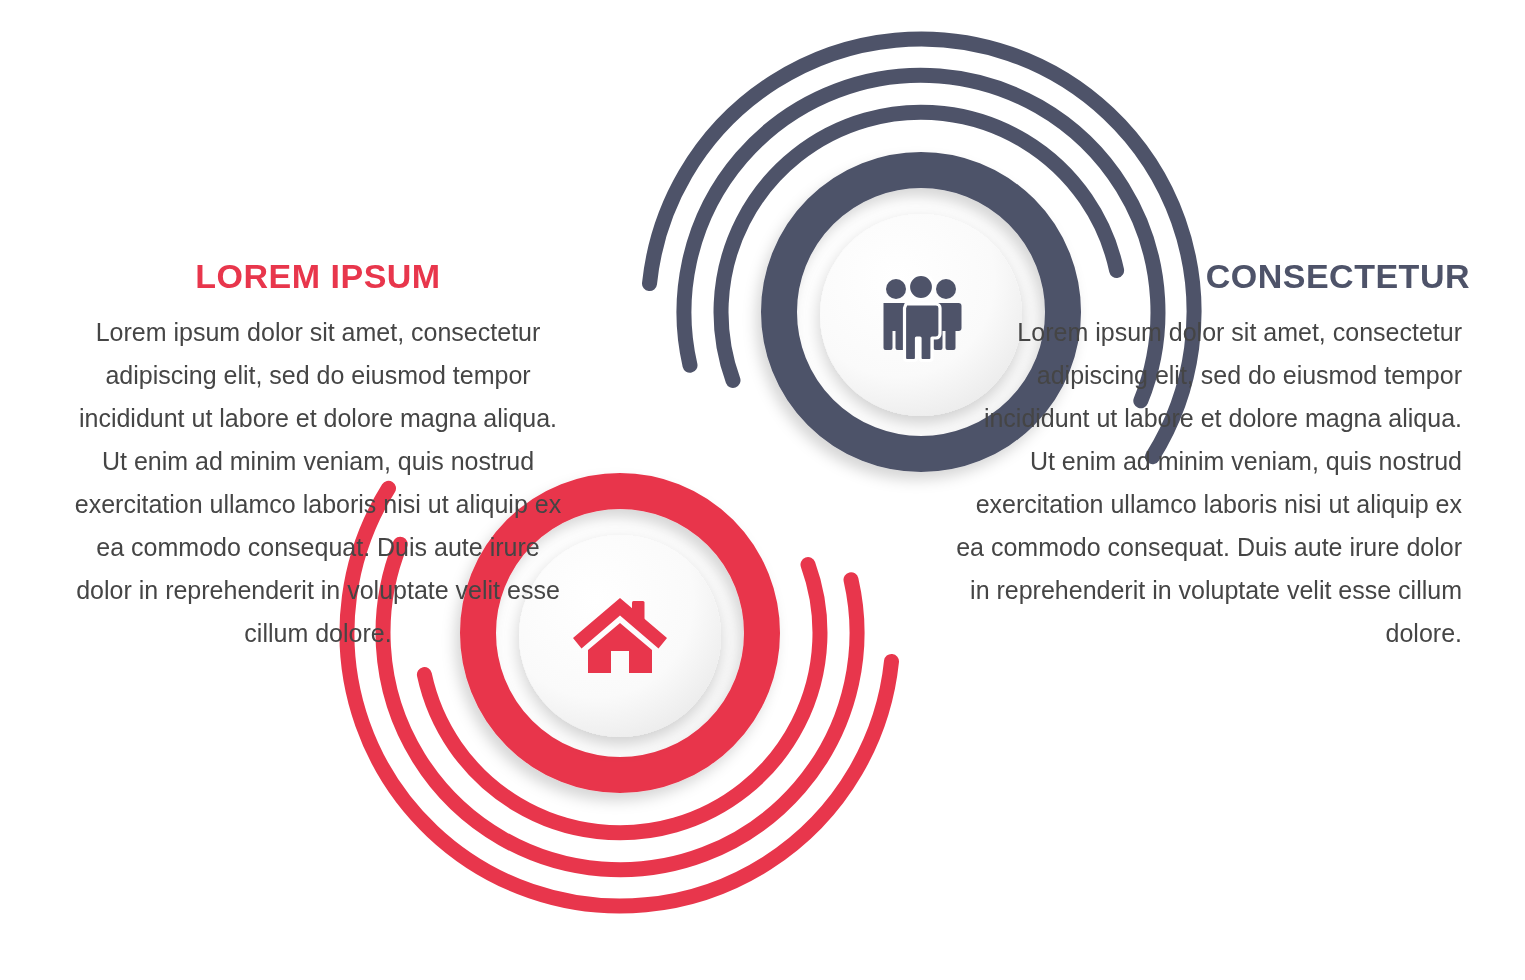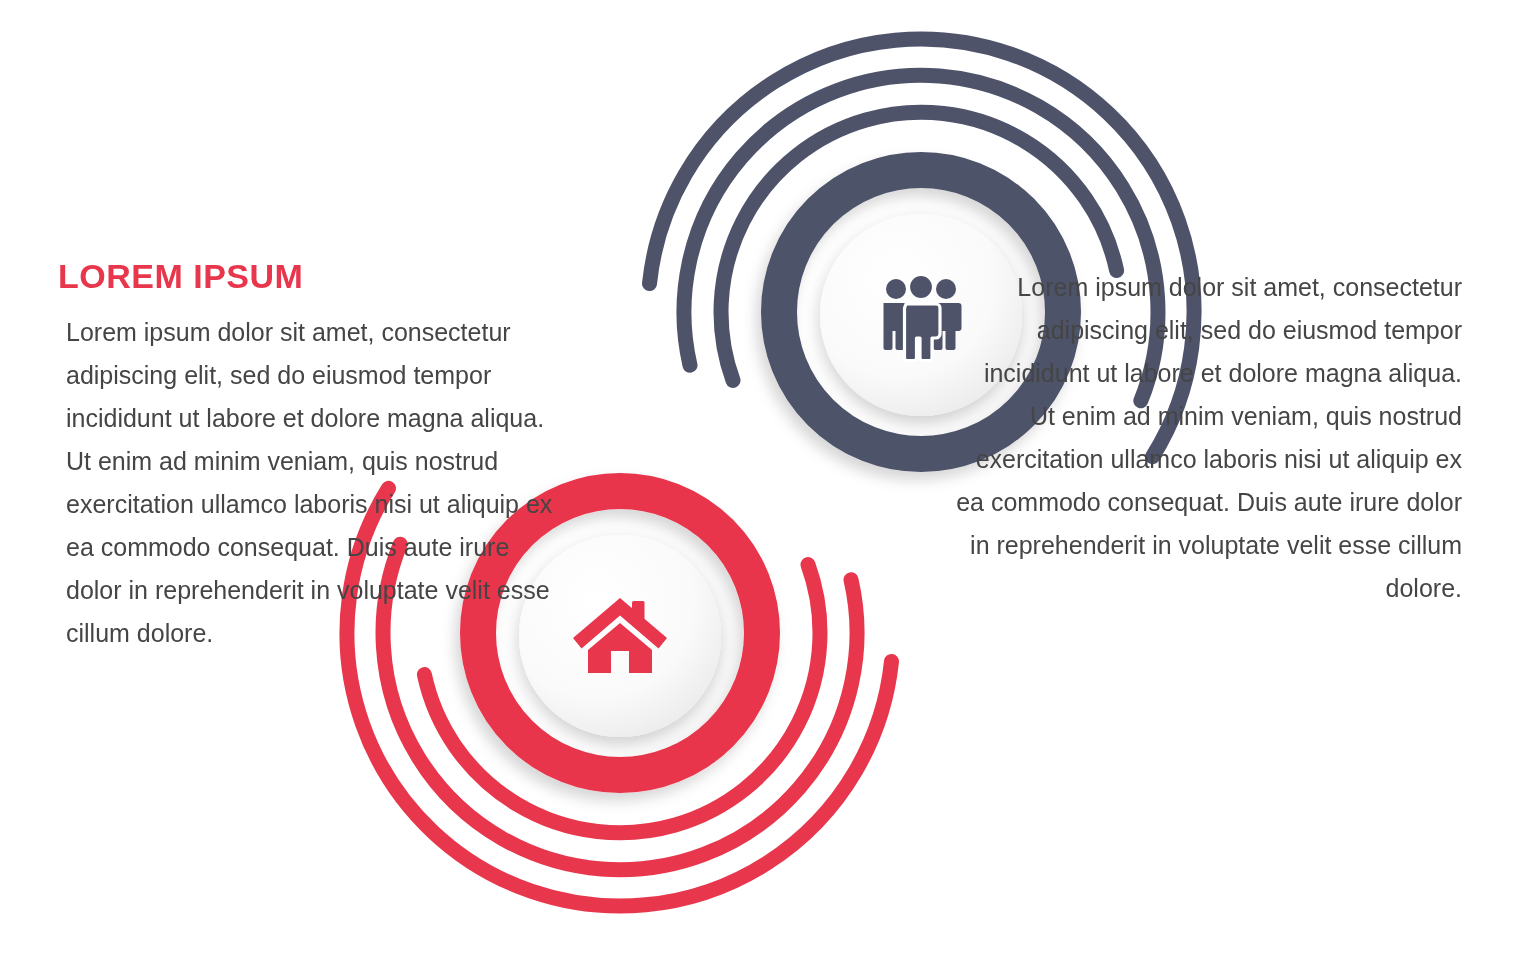--- a/index.html
+++ b/index.html
@@ -21,21 +21,21 @@
 
   
   .text-col {
     position: absolute;
     box-sizing: border-box;
   }
   #left-col {
     left: 58px;
     top: 258px;
     width: 520px;
-    text-align: left;
+    text-align: center;
   }
   #right-col {
     left: 945px;
     top: 258px;
     width: 525px;
     text-align: right;
   }
   .col-heading {
     margin: 0 0 16px 0;
     font-size: 34px;
@@ -154,16 +154,17 @@
       </g>
     </svg>
   </div>
 
   <div class="text-col" id="left-col">
     <h2 class="col-heading" id="left-heading">LOREM IPSUM</h2>
     <p class="col-body" id="left-body">Lorem ipsum dolor sit amet, consectetur adipiscing elit, sed do eiusmod tempor incididunt ut labore et dolore magna aliqua. Ut enim ad minim veniam, quis nostrud exercitation ullamco laboris nisi ut aliquip ex ea commodo consequat. Duis aute irure dolor in reprehenderit in voluptate velit esse cillum dolore.</p>
   </div>
 
   <div class="text-col" id="right-col">
+    <h2 class="col-heading" id="right-heading">CONSECTETUR</h2>
     <p class="col-body" id="right-body">Lorem ipsum dolor sit amet, consectetur adipiscing elit, sed do eiusmod tempor incididunt ut labore et dolore magna aliqua. Ut enim ad minim veniam, quis nostrud exercitation ullamco laboris nisi ut aliquip ex ea commodo consequat. Duis aute irure dolor in reprehenderit in voluptate velit esse cillum dolore.</p>
   </div>
 
 </div>
 
 </body></html>

